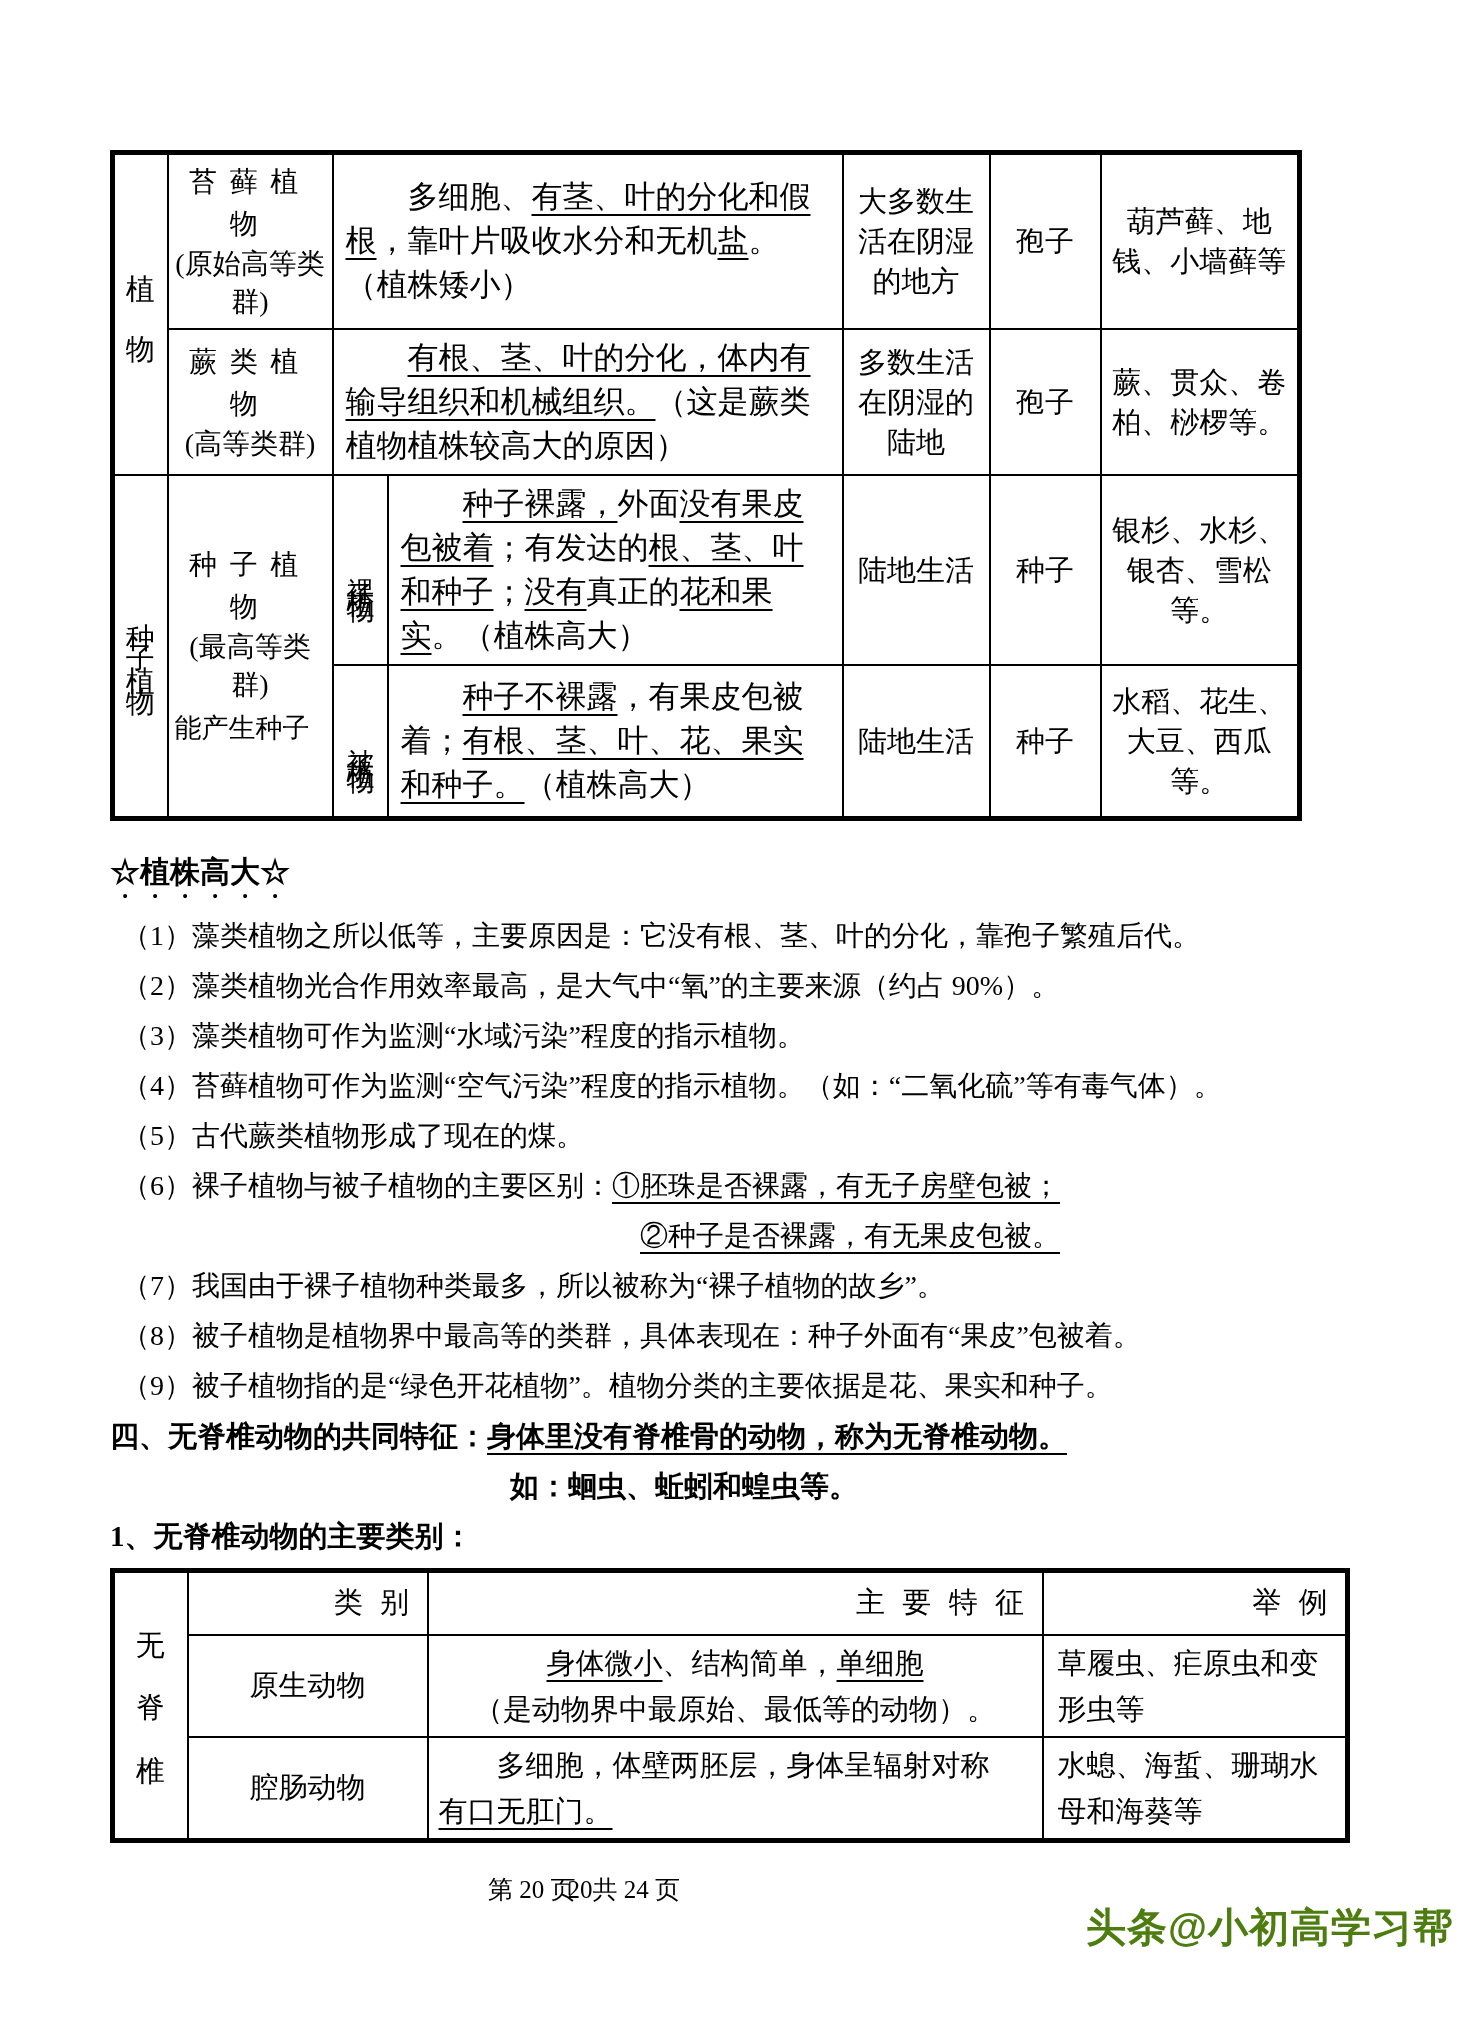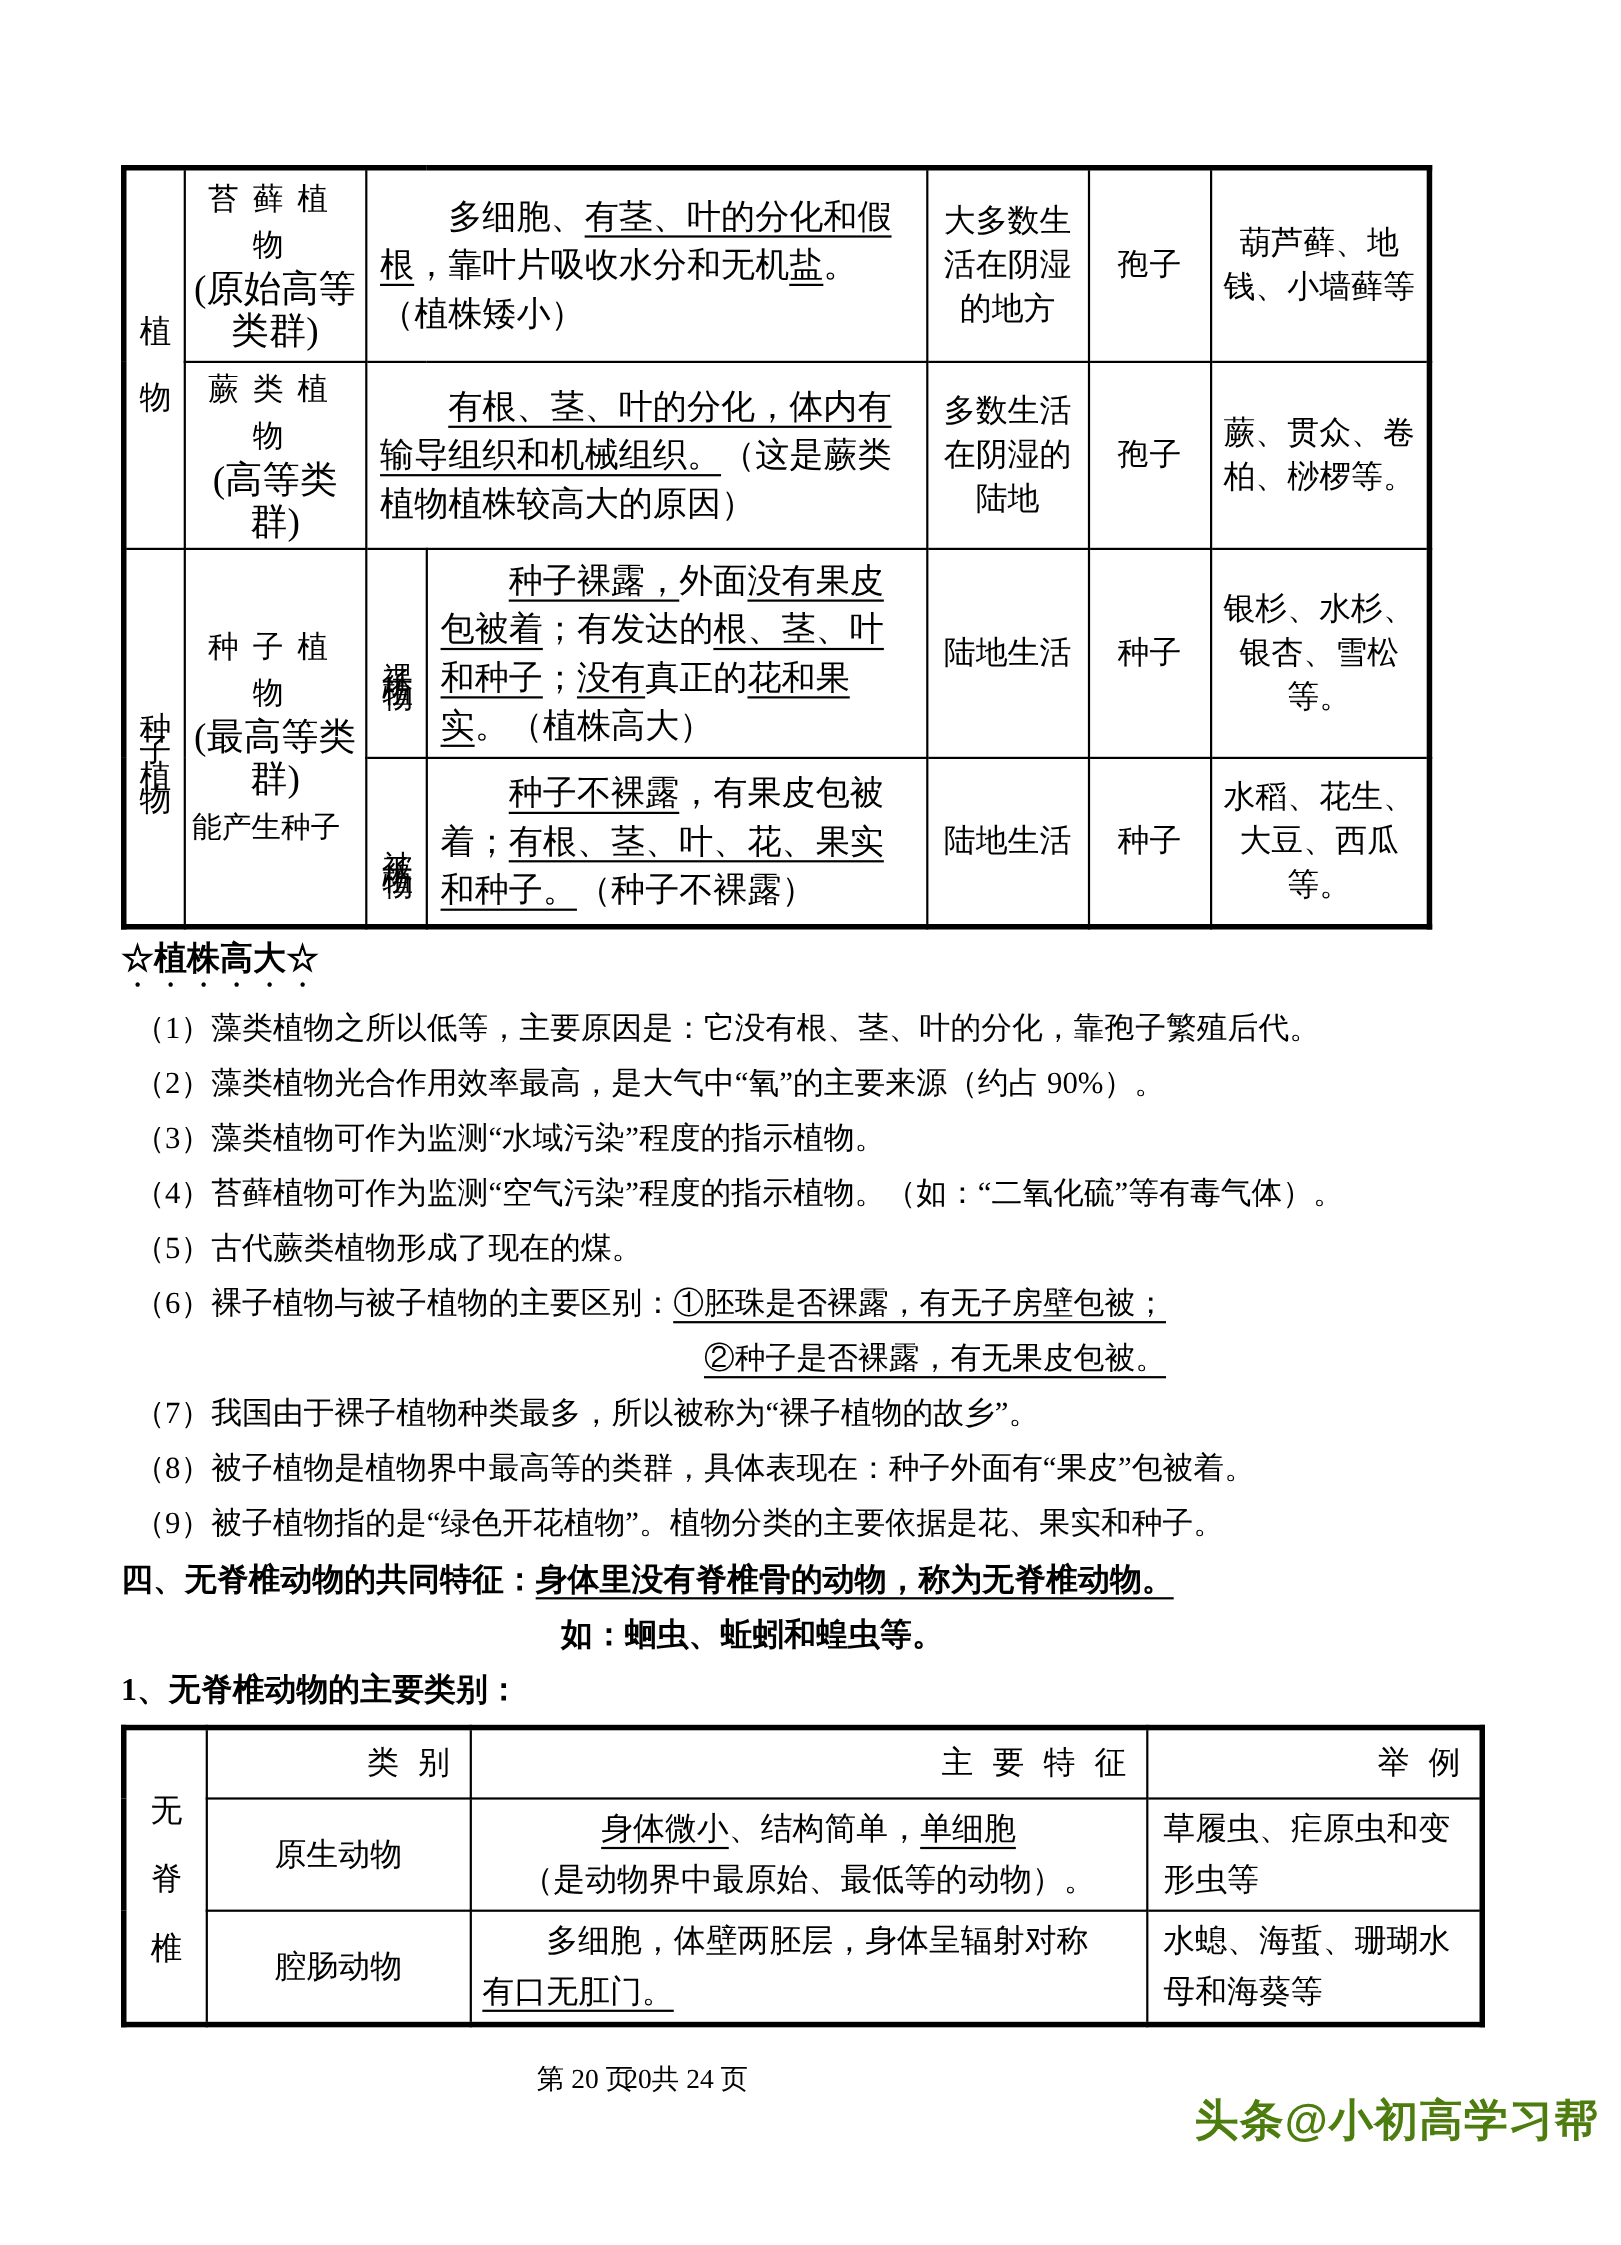--- a/index.html
+++ b/index.html
@@ -16,21 +16,21 @@
   #plant-table table { width:1188px; border:5px solid #000; }
   .r1 { height:176px; } .r2 { height:134px; } .r3 { height:174px; } .r4 { height:154px; }
   .vert { text-align:center; }
   .vtext { display:inline-block; writing-mode:vertical-lr; text-orientation:upright; font-size:29px; }
   .vs-a { letter-spacing:2.1em; }
   .vs-b { letter-spacing:0.75em; }
   .vs-c { letter-spacing:0.22em; font-size:28px; }
   .vs-d { letter-spacing:2.1em; }
   .namecell { text-align:center; padding:4px 6px; }
   .nm  { font-size:28px; letter-spacing:0.45em; line-height:42px; }
-  .sub { font-size:34px; line-height:38px; }
+  .sub { font-size:28px; line-height:38px; }
   .extra { font-size:27px; text-align:left; line-height:40px; margin-top:4px; }
   .feat { text-align:left; font-size:31px; line-height:44px; padding:6px 12px; }
   .feat p { text-indent:2em; }
   .center { text-align:center; font-size:29px; line-height:40px; padding:4px 8px; }
   .u { text-decoration:underline; text-underline-offset:7px; text-decoration-thickness:2px; }
 
   
   #content { position:absolute; left:110px; top:852px; width:1310px; font-size:28px; }
   .tips-title {
     font-size:30px; font-weight:bold; width:fit-content; line-height:40px; margin-bottom:14px;
@@ -114,21 +114,21 @@
         <td class="feat">
               <p><span class="u">种子裸露，</span><span>外面</span><span class="u">没有果皮包被着</span><span>；有发达的</span><span class="u">根、茎、叶和种子</span><span>；</span><span class="u">没有</span><span>真正的</span><span class="u">花和果实</span><span>。（植株高大）</span></p>
             </td>
         <td class="center">陆地生活</td>
         <td class="center">种子</td>
         <td class="center">银杉、水杉、银杏、雪松等。</td>
       </tr>
       <tr class="r4">
         <td class="vert"><span class="vtext vs-c">被子植物</span></td>
         <td class="feat">
-              <p><span class="u">种子不裸露</span><span>，有果皮包被着；</span><span class="u">有根、茎、叶、花、果实和种子。</span><span>（种子不裸露）</span></p>
+              <p><span class="u">种子不裸露</span><span>，有果皮包被着；</span><span class="u">有根、茎、叶、花、果实和种子。</span><span>（植株高大）</span></p>
             </td>
         <td class="center">陆地生活</td>
         <td class="center">种子</td>
         <td class="center">水稻、花生、大豆、西瓜等。</td>
       </tr>
       </tbody>
     </table>
   </div>
 
   <div id="content">

